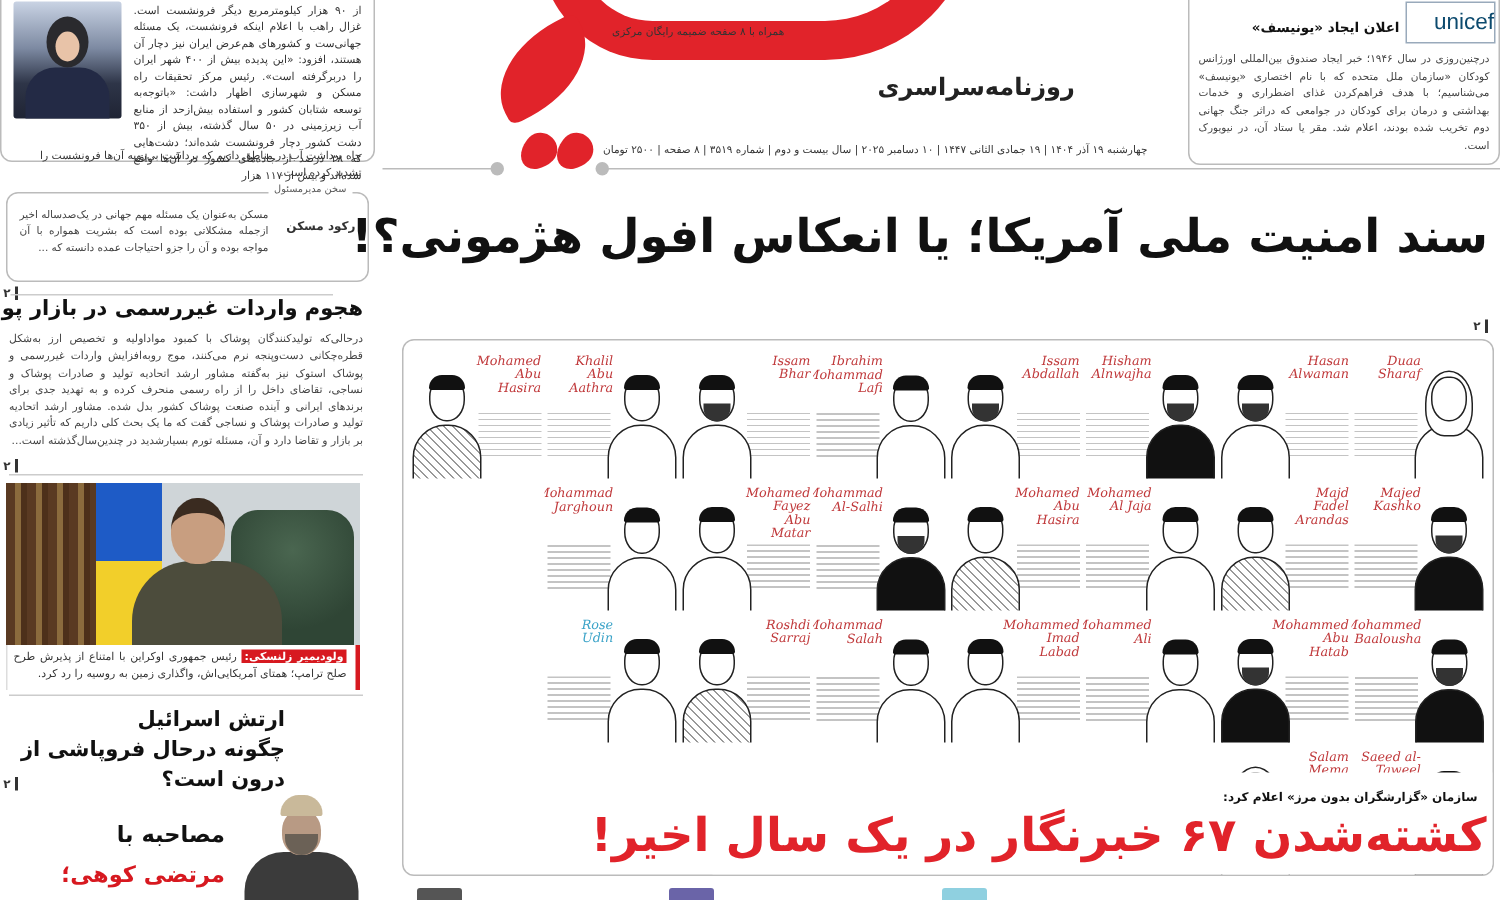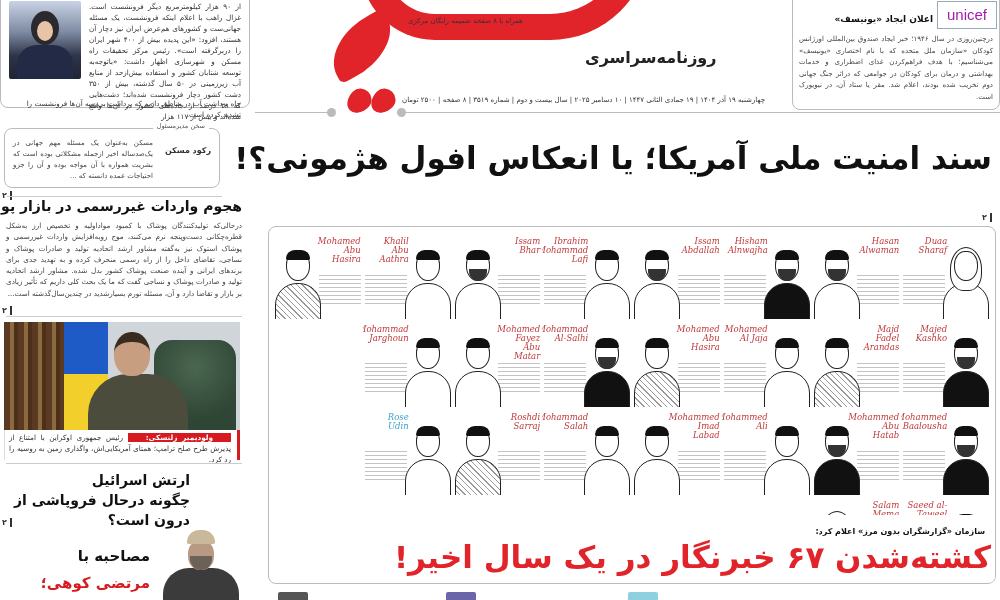--- a/index.html
+++ b/index.html
@@ -11,42 +11,42 @@
   .box { position: absolute; border: 1px solid #bbb; border-radius: 8px; background: #fff; }
 
   .top-box { left: 0; top: -10px; width: 250px; height: 118px; }
   .top-box .photo { position: absolute; left: 8px; top: 10px; width: 72px; height: 78px; background: linear-gradient(180deg,#c9d3e4 0%,#7d8aa2 40%,#2e3548 70%,#1f2434 100%); border-radius: 2px; overflow:hidden; }
   .top-box .photo .head { position:absolute; left:22px; top:10px; width:28px; height:34px; border-radius:50%; background:#2a2a2e; }
   .top-box .photo .face { position:absolute; left:28px; top:20px; width:16px; height:20px; border-radius:50%; background:#e8c3a8; }
   .top-box .photo .body { position:absolute; left:8px; top:44px; width:56px; height:40px; border-radius:20px 20px 0 0; background:#232a45; }
   .top-box .text { position: absolute; right: 8px; left: 88px; top: 10px; font-size: 7.2px; line-height: 11px; text-align: justify; color: #333; }
   .top-box .text-last { position: absolute; right: 8px; left: 8px; top: 95px; font-size: 7.2px; line-height: 11px; color:#333;margin-top:12px; }
 
-  .editorial { left: 4px; top: 128px; width: 216px; height: 60px; }
+  .editorial { left: 4px; top: 128px; width: 242px; height: 60px; }
   .editorial .tag { position: absolute; right: 10px; top: -7px; background: #fff; padding: 0 4px; font-size: 6.5px; color: #555; }
   .editorial .title { position: absolute; right: 8px; top: 17px; font-size: 8px; font-weight: bold; color: #333; }
   .editorial .body { position: absolute; right: 66px; left: 8px; top: 9px; font-size: 7px; line-height: 11px; color: #444; text-align: justify; }
 
   .pnum { position: absolute; font-size: 8px; font-weight: bold; color: #333; padding-right: 3px; border-right: 2px solid #333; line-height: 9px; }
   .rule { position: absolute; height: 1px; background: #ccc; }
 
   .h-story { position: absolute; right: 8px; top: 198px; font-size: 14px; font-weight: bold; color: #111; white-space: nowrap; }
   .story-body { position: absolute; right: 8px; left: 6px; top: 220px; font-size: 7.2px; line-height: 11.3px; text-align: justify; color: #444; }
 
   .zel-photo { position: absolute; left: 4px; top: 322px; width: 236px; height: 108px; overflow: hidden; background: #6b4a32; }
   .zel-photo .curtain { position: absolute; left: 0; top: 0; width: 60px; height: 108px; background: repeating-linear-gradient(90deg,#5a3a22 0 6px,#8b6b3d 6px 10px,#4d301a 10px 14px); }
   .zel-photo .flag-b { position: absolute; left: 60px; top: 0; width: 44px; height: 52px; background: #1e5bc6; }
   .zel-photo .flag-y { position: absolute; left: 60px; top: 52px; width: 44px; height: 56px; background: #f2cf2a; }
   .zel-photo .chair { position: absolute; left: 150px; top: 18px; width: 82px; height: 90px; border-radius: 18px 18px 0 0; background: radial-gradient(circle at 50% 30%,#4a6650 0%,#2f4535 70%); }
   .zel-photo .wall { position: absolute; left: 104px; top: 0; width: 132px; height: 108px; background: #cfd5d8; }
   .zel-photo .person-head { position: absolute; left: 110px; top: 10px; width: 36px; height: 44px; border-radius: 48% 48% 45% 45%; background: #c89e80; border-top: 10px solid #3a2b20; }
   .zel-photo .person-body { position: absolute; left: 84px; top: 52px; width: 100px; height: 60px; border-radius: 40px 40px 0 0; background: #4c4c3c; }
 
   .zel-caption { position: absolute; left: 4px; top: 430px; width: 236px; height: 30px; background: #fff; border-right: 3px solid #d71920; border-left: 1px solid #ddd; padding: 2px 6px 0 4px; font-size: 7.3px; line-height: 11px; color: #333; text-align: justify; }
-  .zel-caption .name { background: #d71920; color: #fff; padding: 0 18px; font-weight: bold; }
+  .zel-caption .name { background: #d71920; color: #fff; padding: 0 2px; font-weight: bold; }
 
   .israel-h { position: absolute; right: 60px; top: 470px; font-size: 14px; font-weight: bold; line-height: 20px; color: #111; text-align: right; }
 
   .interview-photo { position: absolute; left: 155px; top: 528px; width: 90px; height: 72px; overflow: hidden; }
   .interview-photo .hat { position:absolute; left:32px; top:2px; width:28px; height:14px; border-radius:14px 14px 2px 2px; background:#c9b99a; }
   .interview-photo .head { position:absolute; left:33px; top:12px; width:26px; height:30px; border-radius:45%; background:#b89a84; }
   .interview-photo .beard { position:absolute; left:35px; top:28px; width:22px; height:14px; border-radius:0 0 12px 12px; background:#6b6156; }
   .interview-photo .body { position:absolute; left:8px; top:40px; width:76px; height:34px; border-radius:26px 26px 0 0; background:#3b3b3b; }
   .interview-t1 { position: absolute; right: 100px; top: 547px; font-size: 15px; font-weight: bold; color: #111; }
   .interview-t2 { position: absolute; right: 100px; top: 574px; font-size: 15px; font-weight: bold; color: #d71920; }
@@ -59,21 +59,21 @@
   .mast-dotline-left { position: absolute; left: 255px; top: 112px; width: 76px; height: 1px; background:#bbb; }
   .mast-dotline-left::after { content:""; position:absolute; right:-5px; top:-4px; width:9px; height:9px; border-radius:50%; background:#bbb; }
   .mast-dotline-right { position: absolute; left: 402px; top: 112px; width: 598px; height: 1px; background:#bbb; }
   .mast-dotline-right::before { content:""; position:absolute; left:-5px; top:-4px; width:9px; height:9px; border-radius:50%; background:#bbb; }
   .supplement { position: absolute; left: 408px; top: 17px; font-size: 7px; color: #333; }
   .subtitle { position: absolute; left: 585px; top: 48px; font-size: 16px; font-weight: bold; color: #222; }
   .dateline { position: absolute; left: 402px; top: 96px; width: 390px; font-size: 7px; color: #333; white-space: nowrap; direction: rtl; text-align: left; }
 
   
   .unicef-box { position: absolute; left: 792px; top: -10px; width: 208px; height: 120px; border: 1px solid #bbb; border-radius: 8px; }
-  .unicef-logo { position: absolute; right: 2px; top: 10px; width: 60px; height: 28px; border: 1px solid #9ab; background: #fff; color: #a21caf; font-family: "Liberation Sans", sans-serif; font-size: 15px; text-align: center; line-height: 26px; }
+  .unicef-logo { position: absolute; right: 2px; top: 10px; width: 60px; height: 28px; border: 1px solid #9ab; background: #fff; color: #0c4a6e; font-family: "Liberation Sans", sans-serif; font-size: 15px; line-height: 26px; }
   .unicef-title { position: absolute; right: 66px; top: 23px; font-size: 9px; font-weight: bold; color: #111; }
   .unicef-body { position: absolute; right: 6px; left: 6px; top: 43px; font-size: 7px; line-height: 11.5px; color: #444; text-align: justify; }
 
   
   .main-h { position: absolute; left: 265px; right: 8px; top: 140px; font-size: 31px; font-weight: bold; color: #111; text-align: left; white-space: nowrap; letter-spacing: -0.5px; }
   .main-pnum { position: absolute; right: 8px; top: 213px; }
 
   
   .illus { position: absolute; left: 268px; top: 226px; width: 728px; height: 358px; border: 1px solid #bbb; border-radius: 8px; overflow: hidden; background: #fff; }
   .grid { position: absolute; left: 4px; top: 4px; right: 4px; display: grid; grid-template-columns: repeat(8, 1fr); grid-auto-rows: 88px; gap: 0; }

